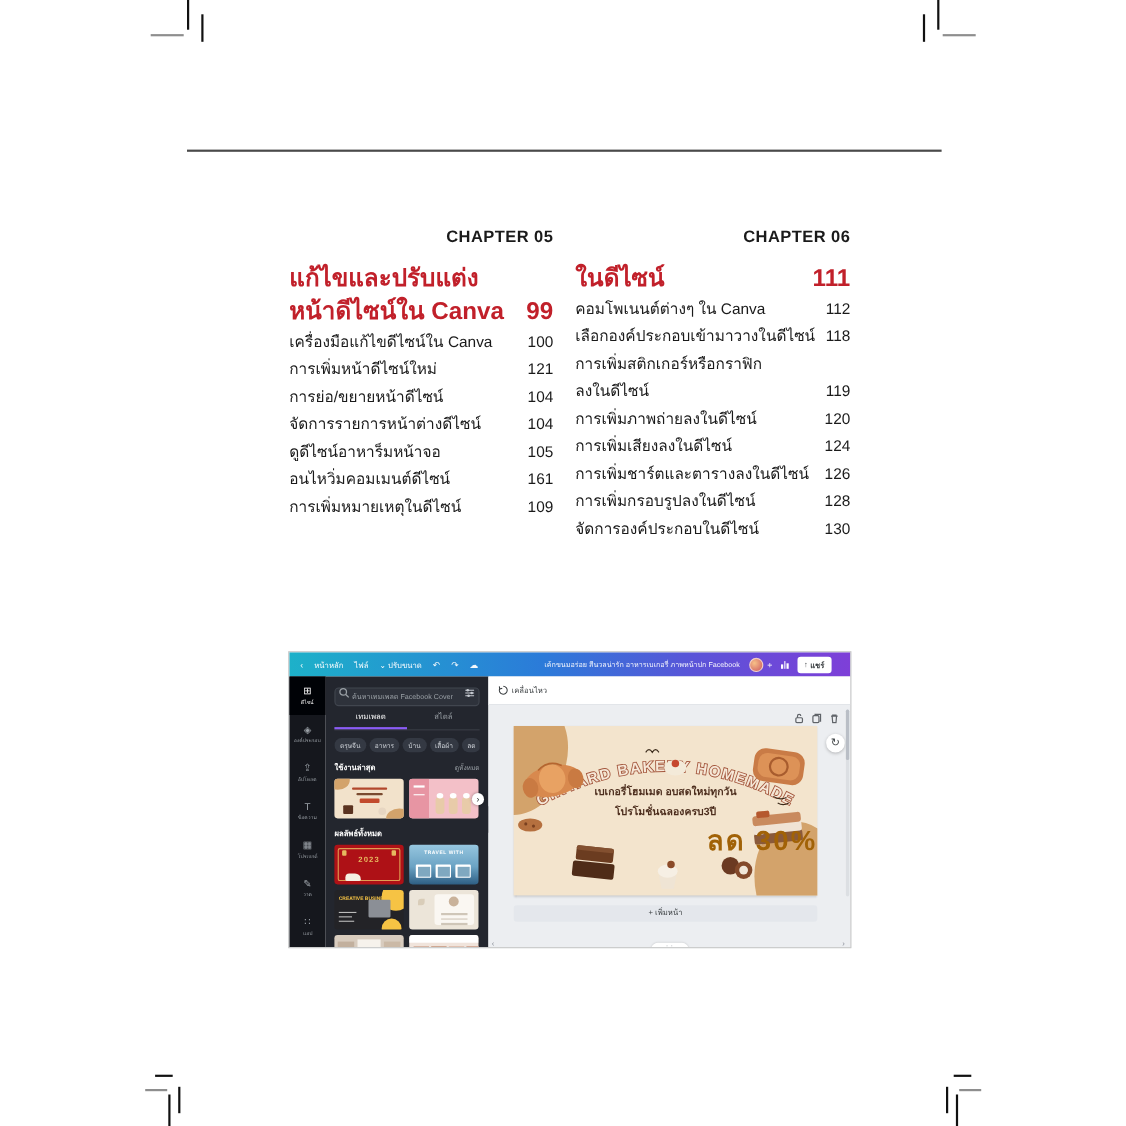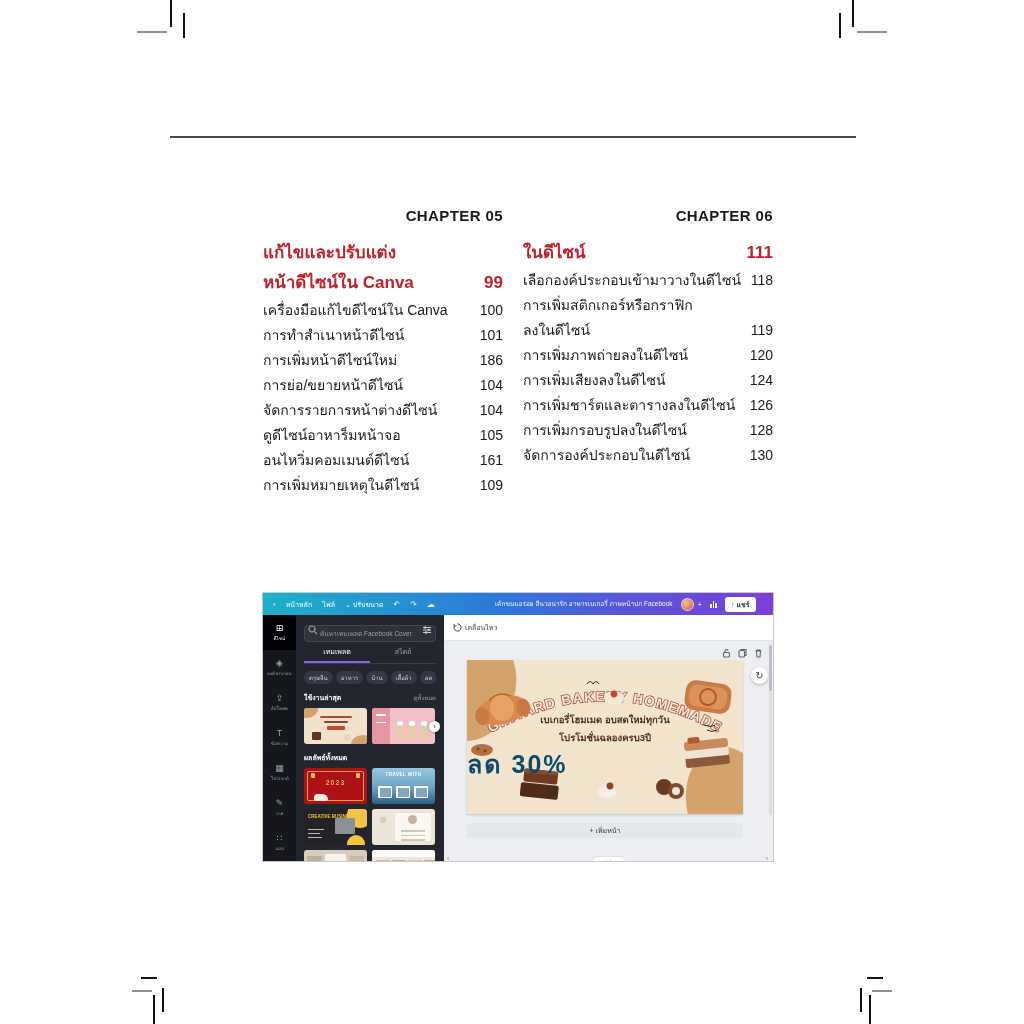--- a/index.html
+++ b/index.html
@@ -11,21 +11,21 @@
   .mark.gray { background:#8e8e8e; }
 
   
   #top-rule { position:absolute; left:170px; top:136px; width:686px; height:2px; background:#4a4a4a; }
 
   
   .toc-col { position:absolute; top:207px; color:#1a1a1a;text-align:right; }
   #toc-left  { left:263px; width:240px; }
   #toc-right { left:523px; width:250px; }
   .chapter { font-size:15px; font-weight:bold; letter-spacing:.4px; margin-bottom:14px; }
-  .toc-title-row { display:flex; justify-content:space-between; font-size:17px; font-weight:bold;
+  .toc-title-row { display:flex; justify-content:space-between; font-size:22px; font-weight:bold;
     color:#c1202a; line-height:30px; }
   .toc-row { display:flex; justify-content:space-between; font-size:14px; line-height:25px; }
   .toc-row .pg { margin-left:8px; }
 
   
   #shot { position:absolute; left:262px; top:592px; width:512px; height:270px;
     border:1px solid #c9c9c9; overflow:hidden; background:#eceef1; }
 
   
   #topbar { position:absolute; left:0; top:0; width:100%; height:22px;
@@ -129,22 +129,22 @@
 
   
   #design { position:absolute; left:23px; top:45px; width:276px; height:154px; background:#f3e4cd;
     box-shadow:0 1px 2px rgba(0,0,0,.18); overflow:hidden; }
   .blob { position:absolute; background:#d3a36b; border-radius:50%; }
   #blob-l { left:-34px; top:-26px; width:82px; height:108px; transform:rotate(18deg); }
   #blob-r { right:-30px; bottom:-52px; width:86px; height:120px; transform:rotate(-14deg); }
   #arch-title { position:absolute; left:0; top:2px; width:276px; height:84px; }
   #design-line1 { position:absolute; left:0; right:0; top:52px; text-align:center; font-size:9.5px; font-weight:bold; color:#4c2d1d; }
   #design-line2 { position:absolute; left:0; right:0; top:70px; text-align:center; font-size:9.5px; font-weight:bold; color:#4c2d1d; }
-  #design-promo { position:absolute; left:0; right:0; top:84px; text-align:left; font-size:25px; font-weight:bold;
-    color:#0c4a6e; letter-spacing:2px; }
+  #design-promo { position:absolute; left:0; right:0; top:84px; text-align:right; font-size:25px; font-weight:bold;
+    color:#a16207; letter-spacing:2px; }
   .doodle { position:absolute; }
 
   
   #add-page { position:absolute; left:23px; top:208px; width:276px; height:15px; background:#e4e7ec; border-radius:3px;
     color:#3c4043; font-size:7px; text-align:center; line-height:15px; }
   #hscroll-l { position:absolute; left:3px; bottom:1px; font-size:7px; color:#8a8f98; }
   #hscroll-r { position:absolute; right:5px; bottom:1px; font-size:7px; color:#8a8f98; }
   #vscroll { position:absolute; right:1px; top:30px; width:3px; height:170px; background:#dcdfe3; border-radius:2px; }
   #vscroll i { display:block; width:3px; height:46px; background:#b9bec6; border-radius:2px; }
   #footer-pill { position:absolute; left:50%; bottom:-4px; transform:translateX(-50%); width:34px; height:10px;
@@ -180,28 +180,24 @@
     <span>หน้าดีไซน์ใน Canva</span>
     <span class="pg">99</span>
   </div>
   <div>
 
       <div class="toc-row">
         <span>เครื่องมือแก้ไขดีไซน์ใน Canva</span>
         <span class="pg">100</span>
       </div>
 
-      <div class="toc-row">
-        <span>การทำสำเนาหน้าดีไซน์</span>
-        <span class="pg">101</span>
-      </div>
 
       <div class="toc-row">
         <span>การเพิ่มหน้าดีไซน์ใหม่</span>
-        <span class="pg">186</span>
+        <span class="pg">121</span>
       </div>
 
       <div class="toc-row">
         <span>การย่อ/ขยายหน้าดีไซน์</span>
         <span class="pg">104</span>
       </div>
 
       <div class="toc-row">
         <span>จัดการรายการหน้าต่างดีไซน์</span>
         <span class="pg">104</span>
@@ -225,20 +221,24 @@
 </div>
 
 <div id="toc-right" class="toc-col">
   <div class="chapter">CHAPTER 06</div>
   <div class="toc-title-row">
     <span>ในดีไซน์</span>
     <span class="pg">111</span>
   </div>
   <div>
 
+      <div class="toc-row">
+        <span>คอมโพเนนต์ต่างๆ ใน Canva</span>
+        <span class="pg">112</span>
+      </div>
 
       <div class="toc-row">
         <span>เลือกองค์ประกอบเข้ามาวางในดีไซน์</span>
         <span class="pg">118</span>
       </div>
 
       <div class="toc-row">
         <span>การเพิ่มสติกเกอร์หรือกราฟิก</span>
         <span class="pg"></span>
       </div>

